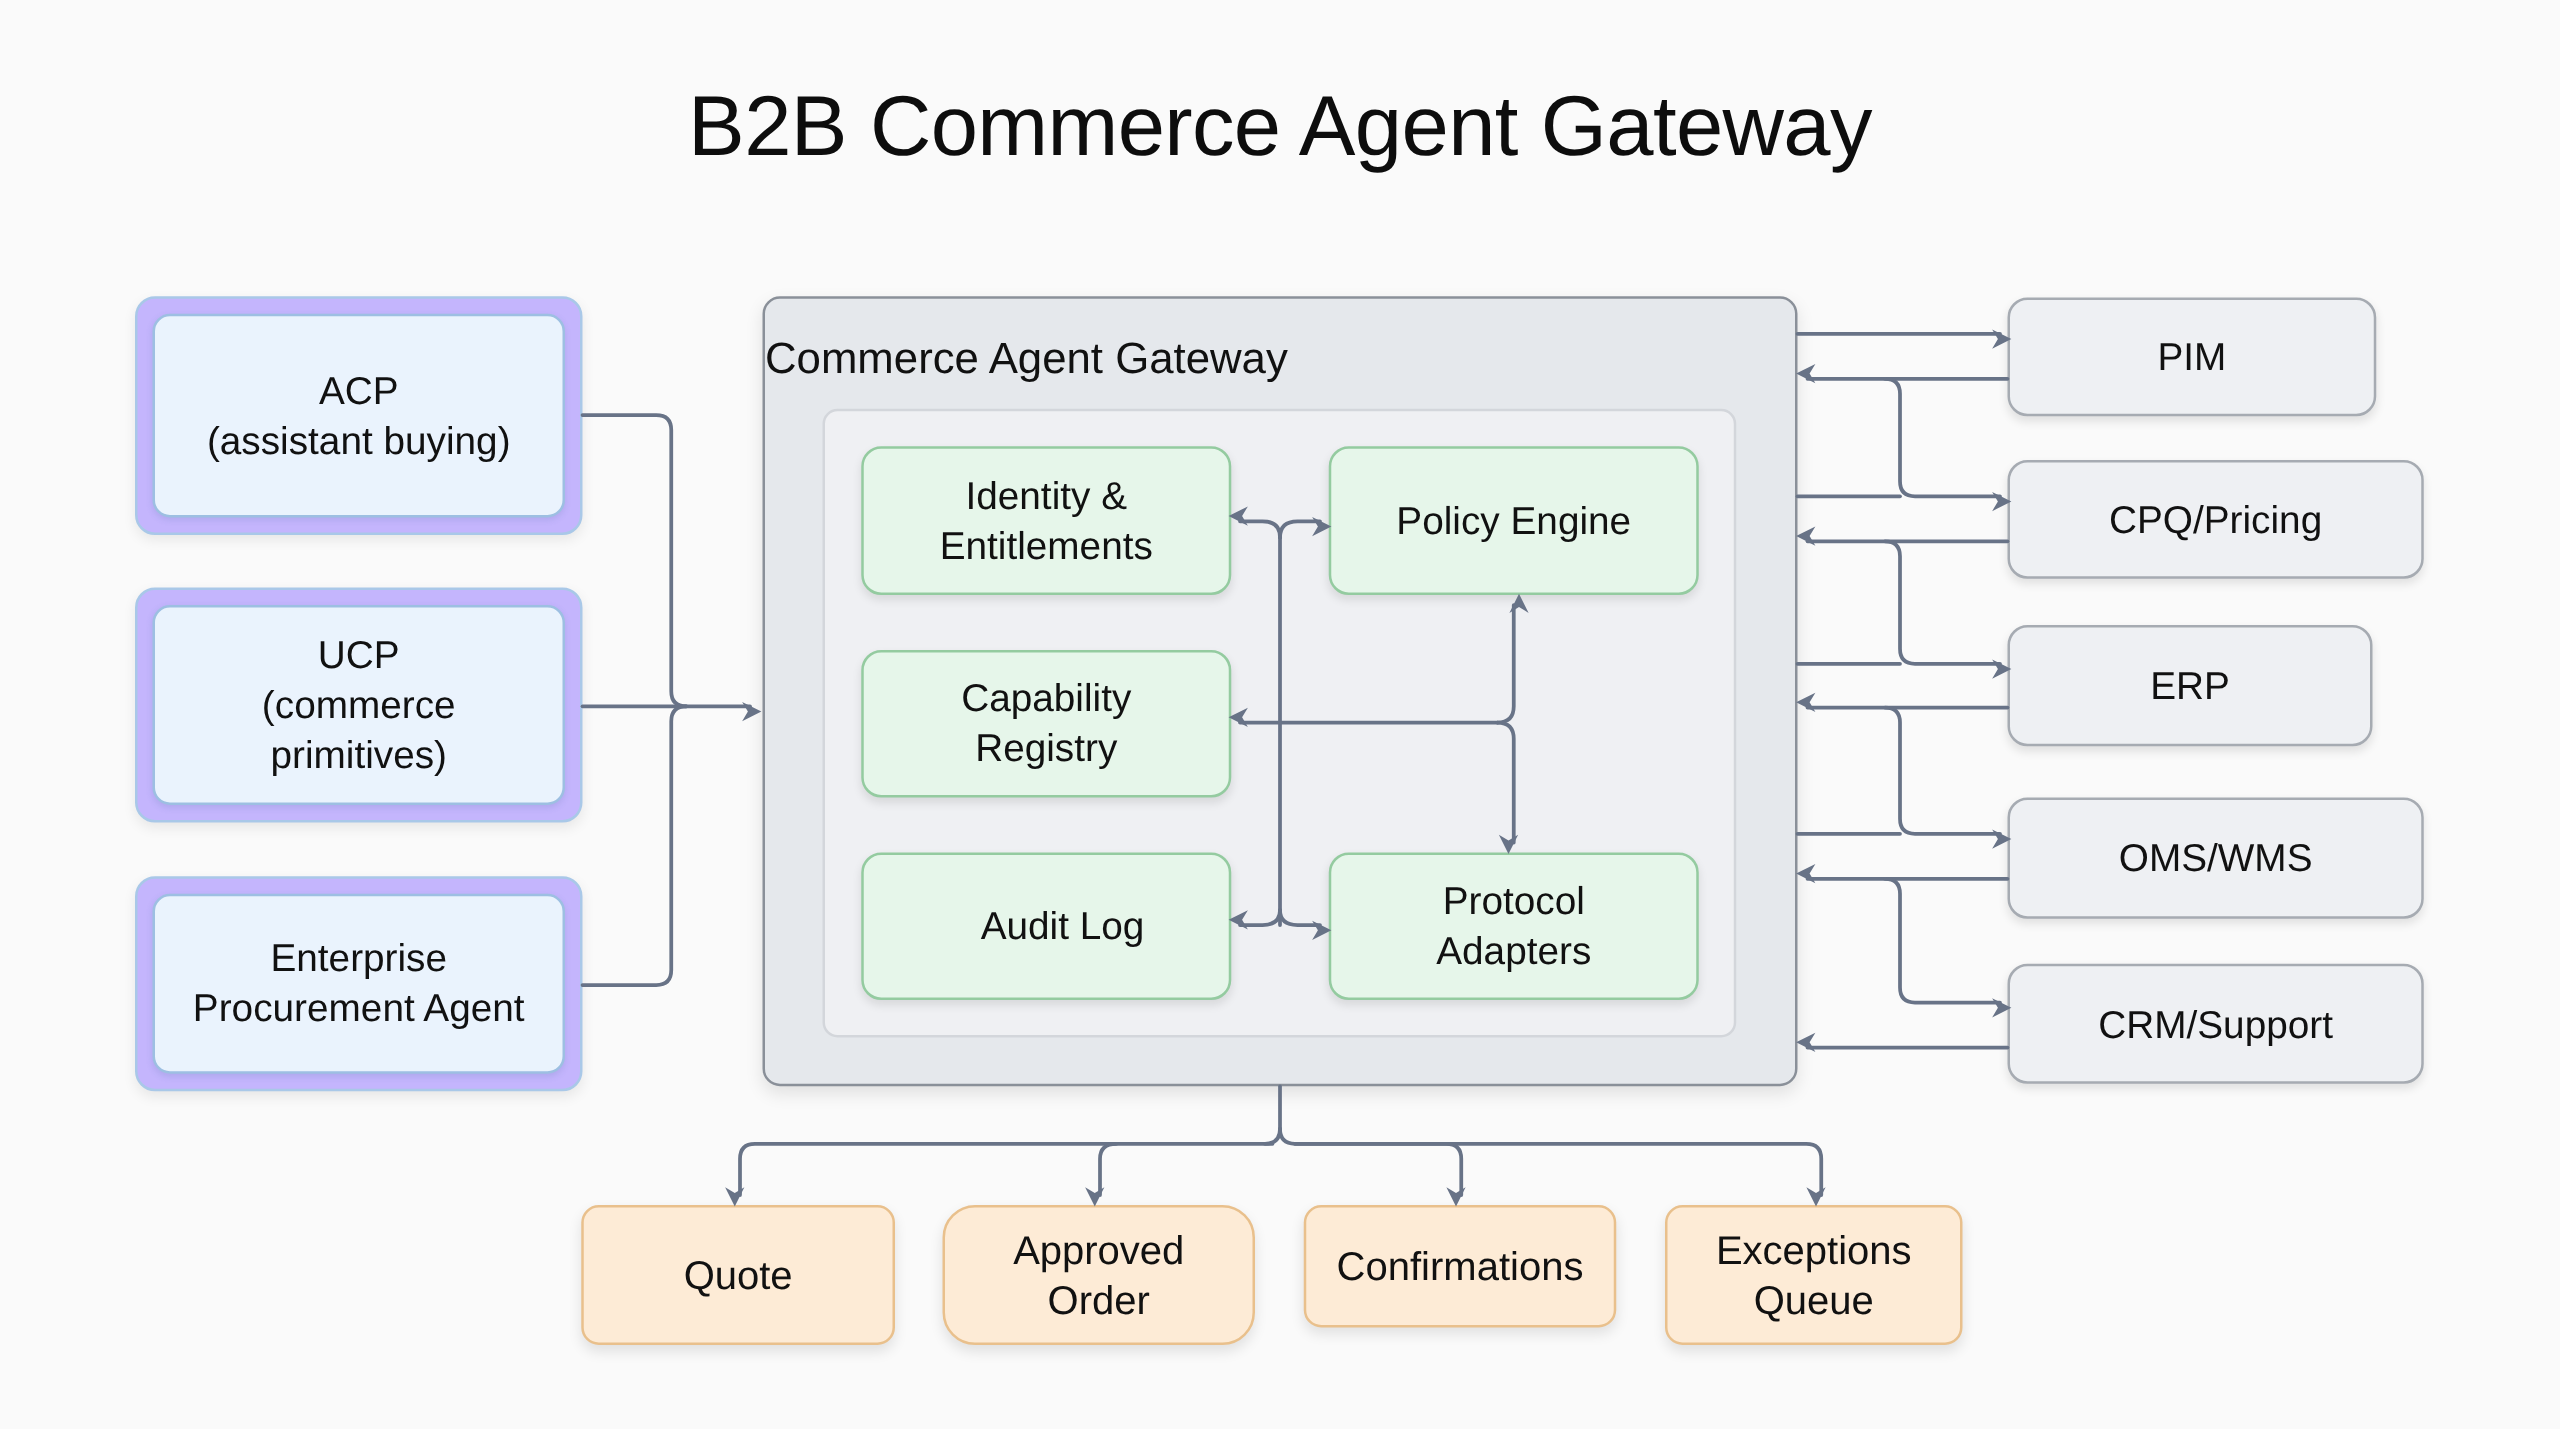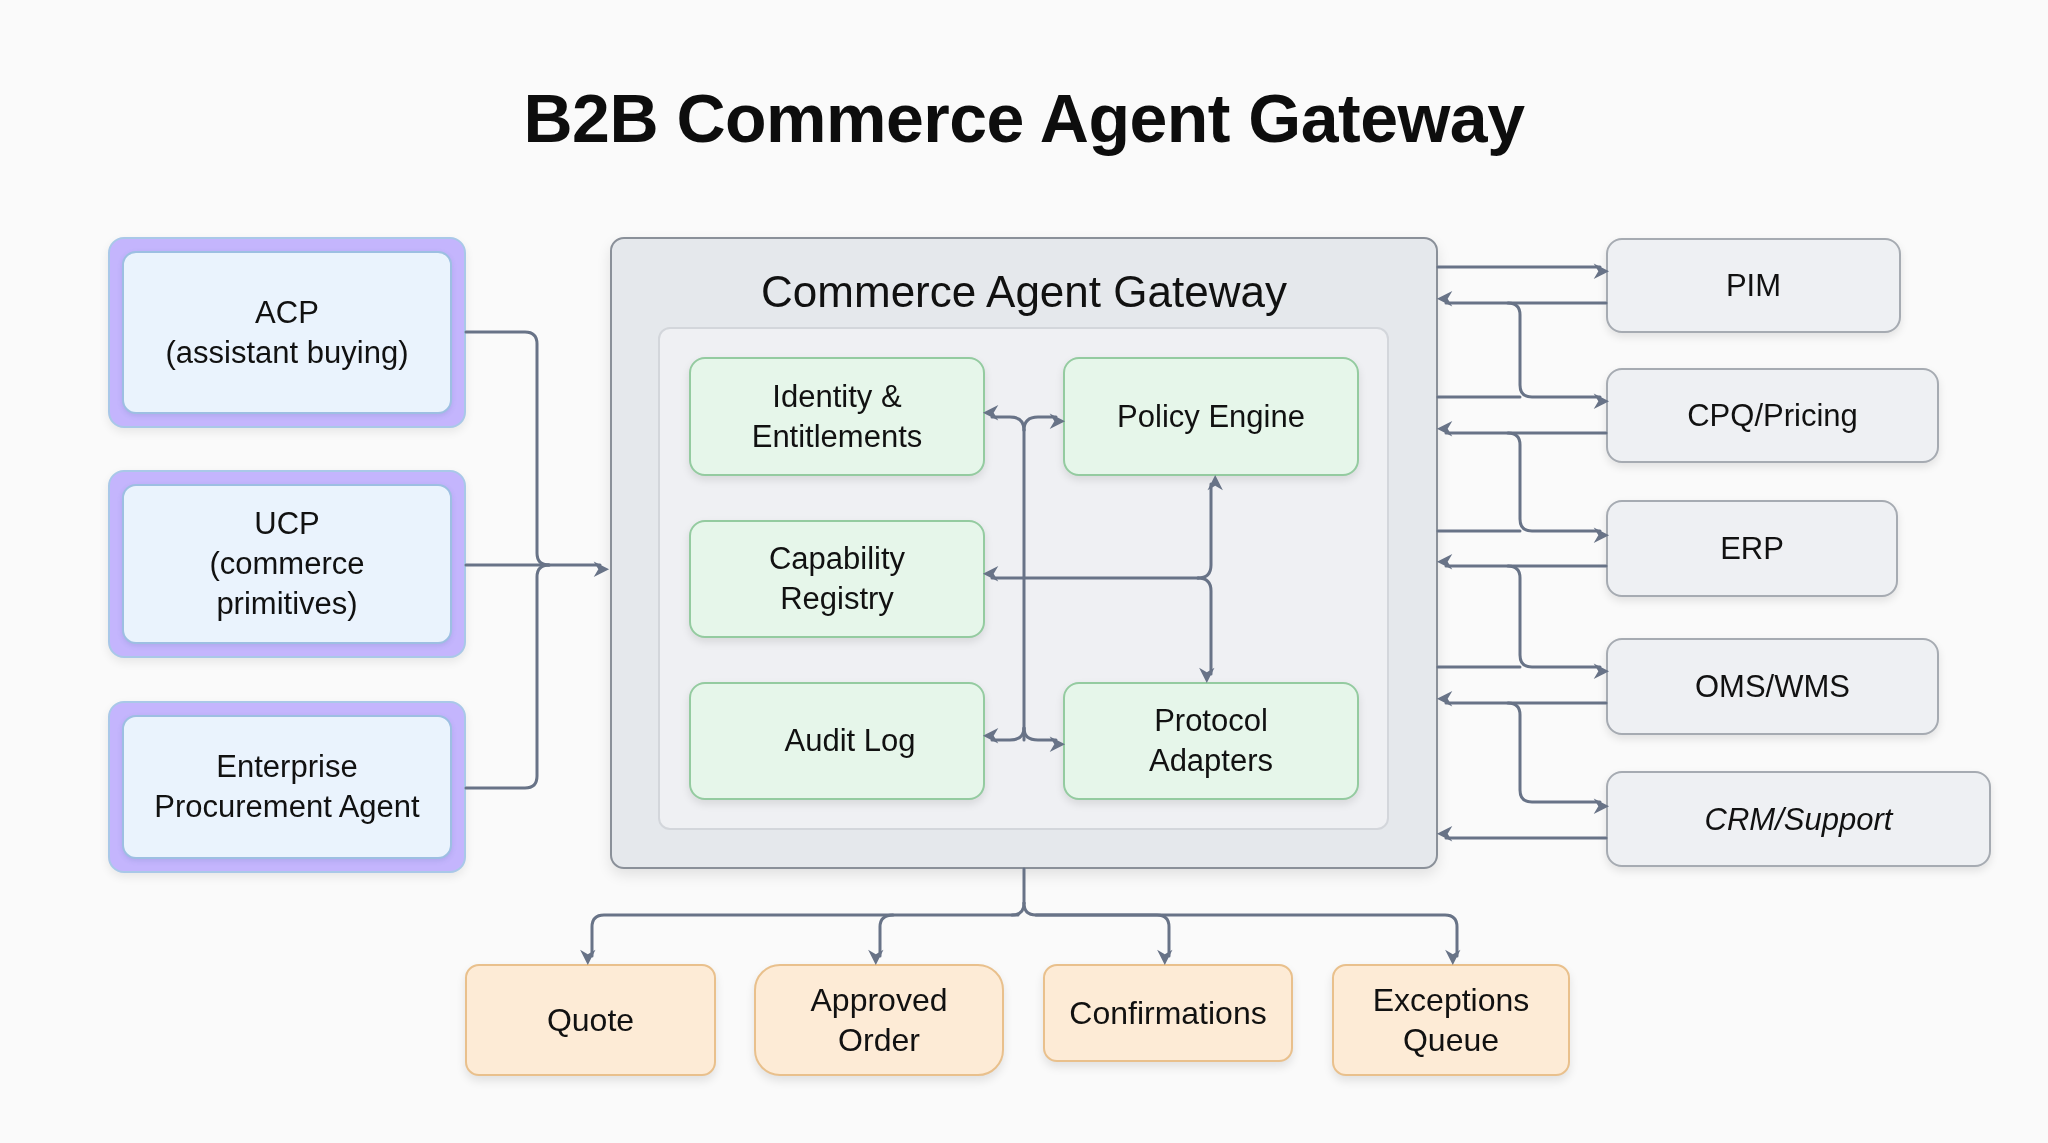--- a/index.html
+++ b/index.html
@@ -3,22 +3,22 @@
 <meta charset="utf-8">
 <style>
   html, body { margin: 0; padding: 0; }
   body {
     width: 2048px; height: 1143px; position: relative; overflow: hidden;
     background: #fafafa;
     font-family: "Liberation Sans", "DejaVu Sans", sans-serif;
     color: #111;
   }
   .title {
-    position: absolute; left: 0; top: 79px; width: 2048px; text-align: center;
-    font-size: 68px; font-weight: bold; letter-spacing: -0.5px; color: #0d0d0d;
+    position: absolute; left: 0; top: 62px; width: 2048px; text-align: center;
+    font-size: 68px; font-weight: normal; letter-spacing: -0.5px; color: #0d0d0d;
   }
   svg.wires { position: absolute; left: 0; top: 0; width: 2048px; height: 1143px; pointer-events: none; }
   .box {
     position: absolute; box-sizing: border-box; display: flex; align-items: center; justify-content: center;
     text-align: center; font-size: 31px; line-height: 39px; color: #111;
   }
   
   .in-outer {
     position: absolute; box-sizing: border-box; left: 108px; width: 358px;
     background: #c4b5fd; border: 2px solid #a9c8e8; border-radius: 16px;
@@ -31,21 +31,21 @@
     font-size: 31px; line-height: 40px; color: #111;
     box-shadow: 0 2px 5px rgba(60,100,150,0.15);
   }
   
   .gateway {
     position: absolute; left: 610px; top: 237px; width: 828px; height: 632px; box-sizing: border-box;
     background: #e5e8ec; border: 2.5px solid #8a9099; border-radius: 14px;
     box-shadow: 0 6px 14px rgba(0,0,0,0.10);
   }
   .gateway-title {
-    position: absolute; left: 0; right: 0; top: 28px; text-align: center; font-size: 44px; color: #111;
+    position: absolute; left: 0; right: 0; top: 28px; font-size: 35px; color: #111;
   }
   .inner-panel {
     position: absolute; left: 658px; top: 327px; width: 731px; height: 503px; box-sizing: border-box;
     background: #eff0f3; border: 2px solid #d3d6db; border-radius: 12px;
   }
   .green {
     background: #e6f6ea; border: 2.5px solid #94cba0; border-radius: 16px;
     box-shadow: 0 4px 8px rgba(0,0,0,0.10);
     font-size: 31px; line-height: 40px;
   }
@@ -90,21 +90,21 @@
 <div class="box green" style="left:689px;top:520px;width:296px;height:118px;white-space:pre-line;">Capability
 Registry</div>
 <div class="box green" style="left:689px;top:682px;width:296px;height:118px;white-space:pre-line;padding-left:26px;">Audit Log</div>
 <div class="box green" style="left:1063px;top:682px;width:296px;height:118px;white-space:pre-line;">Protocol
 Adapters</div>
 
 <div class="box sys" style="left:1606px;top:238px;width:295px;height:95px;">PIM</div>
 <div class="box sys" style="left:1606px;top:368px;width:333px;height:95px;">CPQ/Pricing</div>
 <div class="box sys" style="left:1606px;top:500px;width:292px;height:97px;">ERP</div>
 <div class="box sys" style="left:1606px;top:638px;width:333px;height:97px;">OMS/WMS</div>
-<div class="box sys" style="left:1606px;top:771px;width:385px;height:96px;font-style:italic;">CRM/Support</div>
+<div class="box sys" style="left:1606px;top:771px;width:333px;height:96px;">CRM/Support</div>
 
 <div class="box out" style="left:465px;top:964px;width:251px;height:112px;white-space:pre-line;">Quote</div>
 <div class="box out" style="left:754px;top:964px;width:250px;height:112px;white-space:pre-line;border-radius:26px;">Approved
 Order</div>
 <div class="box out" style="left:1043px;top:964px;width:250px;height:98px;white-space:pre-line;">Confirmations</div>
 <div class="box out" style="left:1332px;top:964px;width:238px;height:112px;white-space:pre-line;">Exceptions
 Queue</div>
 
 <svg class="wires" viewBox="0 0 2048 1143">
   <defs>

